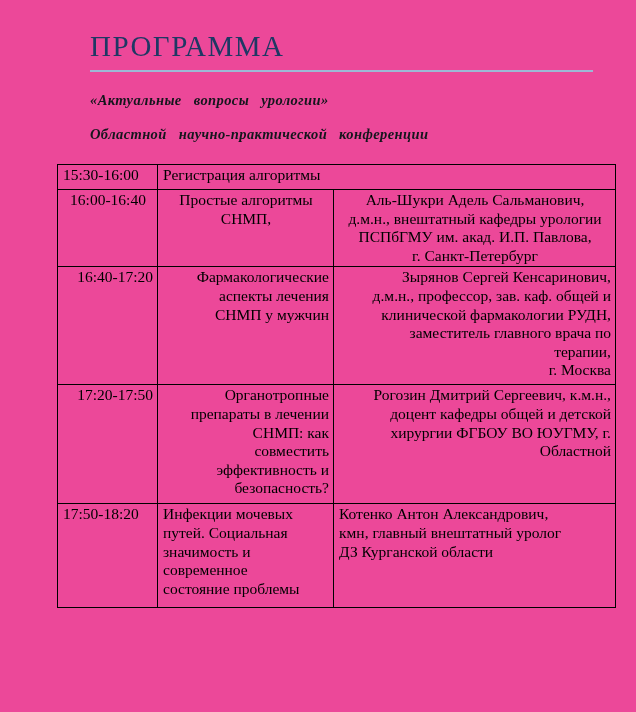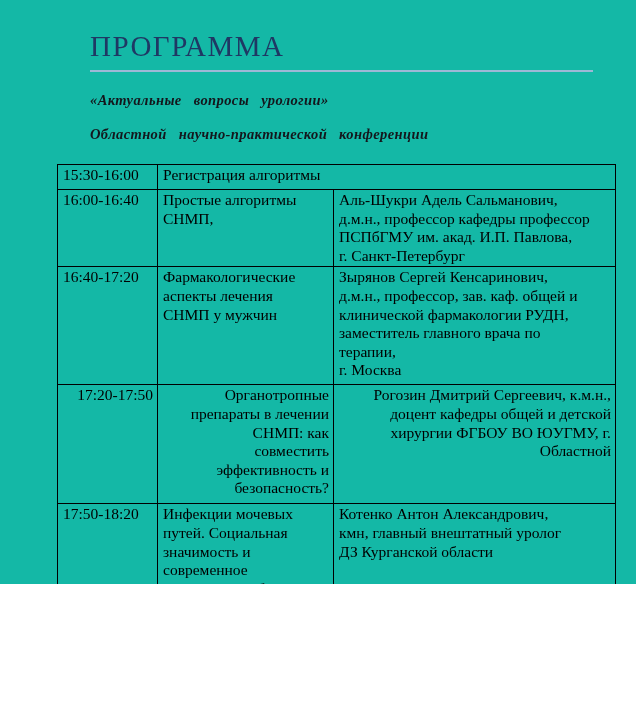--- a/index.html
+++ b/index.html
@@ -4,22 +4,22 @@
 <style>
   html, body {
     margin: 0;
     padding: 0;
     background: #ffffff;
     font-family: "Liberation Serif", serif;
   }
   .page {
     position: relative;
     width: 636px;
-    height: 584px;
-    background: #14b8a6;
+    height: 712px;
+    background: #ec4899;
     overflow: hidden;
     box-sizing: border-box;
   }
   .doc-header {
     margin: 30px 43px 0 90px;
   }
   .doc-title {
     margin: 0;
     font-family: "Liberation Serif", serif;
     font-weight: normal;
@@ -56,22 +56,22 @@
     vertical-align: top;
     padding: 1px 4px 1px 5px;
     font-size: 15.5px;
     line-height: 18.6px;
     color: #000000;
     white-space: pre-line;
     overflow: hidden;
   }
   td.time { white-space: nowrap; }
   tr.r0 { height: 25px; }
-  tr.r1 { height: 74px; }
-  tr.r2 { height: 118px; }
+  tr.r1 { height: 74px; text-align: center; }
+  tr.r2 { height: 118px; text-align: right; }
   tr.r3 { height: 119px; text-align: right; }
   tr.r4 { height: 104px; }
   tr.r5 { height: 24px; }
 </style>
 </head>
 <body>
 
 <div class="page">
 
   <div class="doc-header">
@@ -89,21 +89,21 @@
     <tbody>
       <tr class="r0">
         <td class="time">15:30-16:00</td>
         <td colspan="2">Регистрация алгоритмы</td>
       </tr>
       <tr class="r1">
         <td class="time">16:00-16:40</td>
         <td>Простые алгоритмы
 СНМП,</td>
         <td>Аль-Шукри Адель Сальманович,
-д.м.н., профессор кафедры профессор
+д.м.н., внештатный кафедры урологии
 ПСПбГМУ им. акад. И.П. Павлова,
 г. Санкт-Петербург</td>
       </tr>
       <tr class="r2">
         <td class="time">16:40-17:20</td>
         <td>Фармакологические
 аспекты лечения
 СНМП у мужчин</td>
         <td>Зырянов Сергей Кенсаринович,
 д.м.н., профессор, зав. каф. общей и

